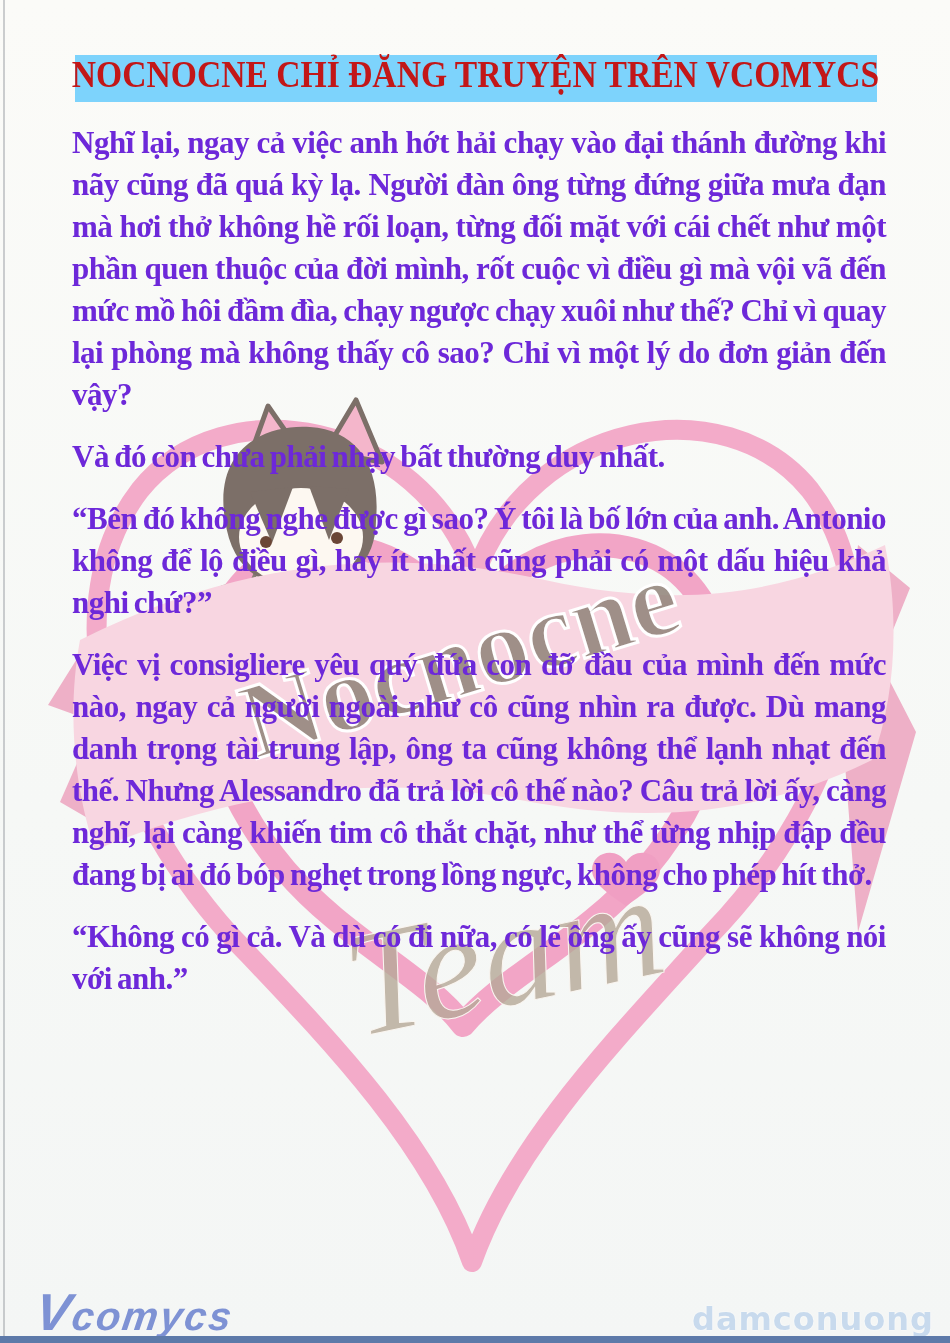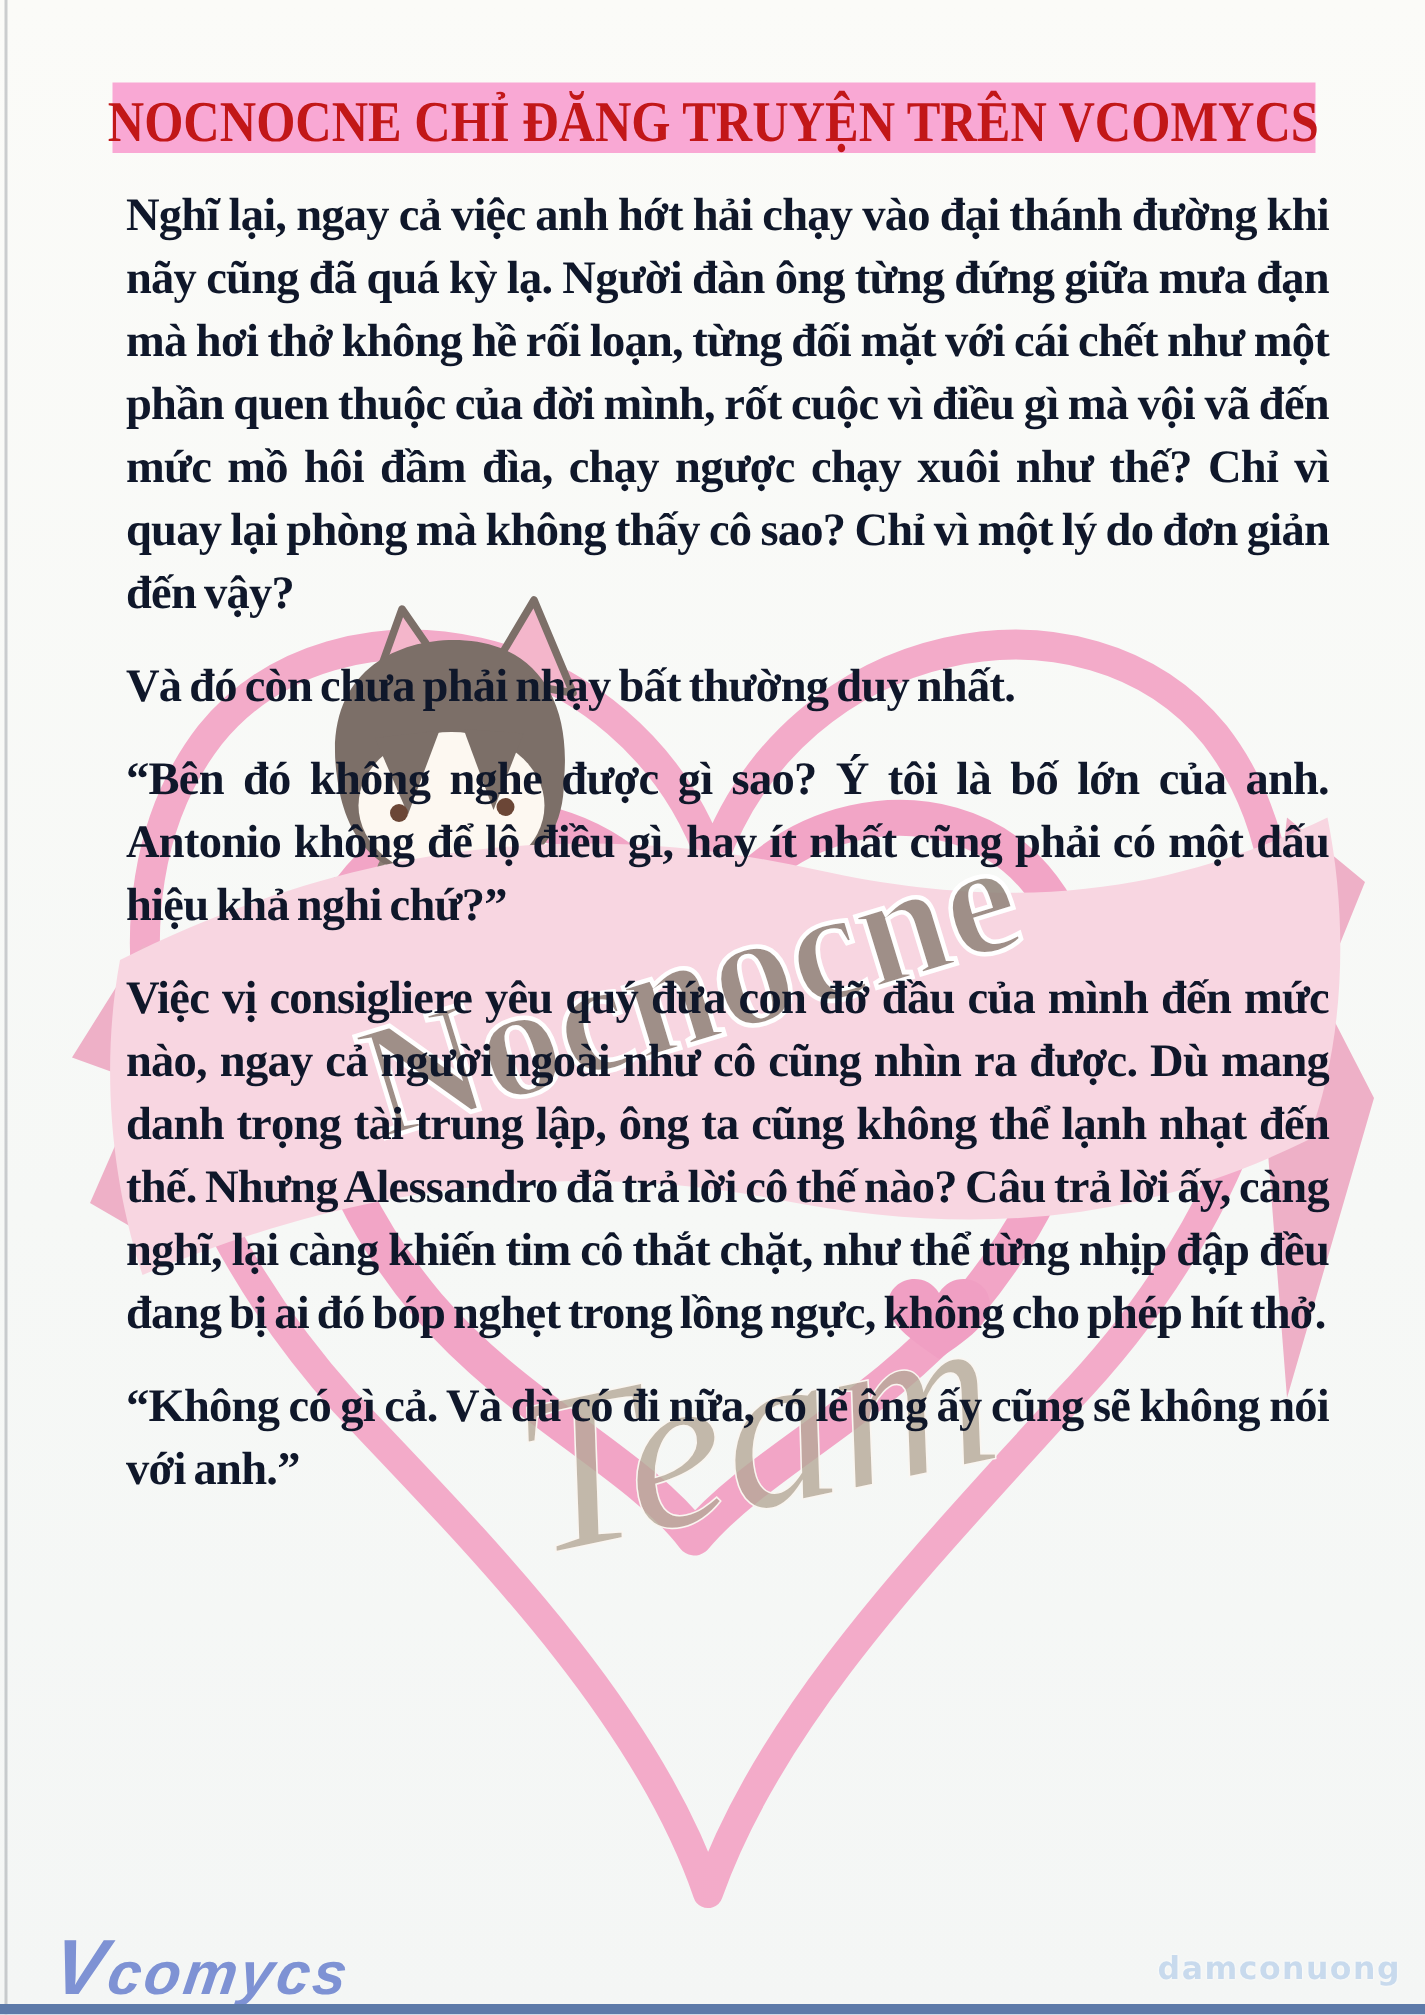--- a/index.html
+++ b/index.html
@@ -12,38 +12,38 @@
 
   
   .edge-line { position:absolute; left:3px; top:0; width:2px; height:1343px;
     background:#90959c; opacity:.45; }
 
   
   .watermark { position:absolute; left:0; top:0; z-index:1; }
 
   
   .banner { position:absolute; left:75px; top:55px; width:802px; height:47px;
-    background:#f9a8d4; display:flex; align-items:flex-end; justify-content:center; z-index:3; }
+    background:#7dd3fc; display:flex; align-items:flex-start; justify-content:center; z-index:3; }
   .banner-text { font-family:"Liberation Serif", serif; font-weight:700;
     font-size:35px; color:#c21718; white-space:nowrap;
     transform:scaleY(1.1) scaleX(0.96); letter-spacing:0; }
 
   
   .content { position:absolute; left:68px; top:122px; width:818px; z-index:2; }
-  .content p { margin:0 0 20px 16px; font-family:"Liberation Serif", serif;
-    font-weight:700; font-size:31px; line-height:42px; color:#0f172a;
+  .content p { margin:0 0 20px 4px; font-family:"Liberation Serif", serif;
+    font-weight:700; font-size:31px; line-height:42px; color:#6d28d9;
     text-align:justify; letter-spacing:-0.5px; word-spacing:-2px; }
 
   
   .logo { position:absolute; left:36px; top:1282px; z-index:3;
     font-family:"Liberation Sans", sans-serif; font-weight:700; font-style:italic;
     font-size:40px; color:#7e92d4; transform:skewX(-8deg); letter-spacing:2px; }
   .logo::first-letter { font-size:1.3em; }
   .uploader { position:absolute; right:16px; top:1300px; z-index:3;
-    font-family:"DejaVu Sans", sans-serif; font-weight:700; font-size:21px;
+    font-family:"DejaVu Sans", sans-serif; font-weight:700; font-size:32px;
     color:#c8daed; letter-spacing:1px; text-shadow:0 0 2px #ffffff; }
   .bottom-bar { position:absolute; left:0; bottom:0; width:950px; height:7px;
     background:#5d7aa9; z-index:4; }
 </style>
 </head>
 <body>
 
 <div class="page">
 
   <svg class="watermark" viewBox="0 0 950 1343" width="950" height="1343">

